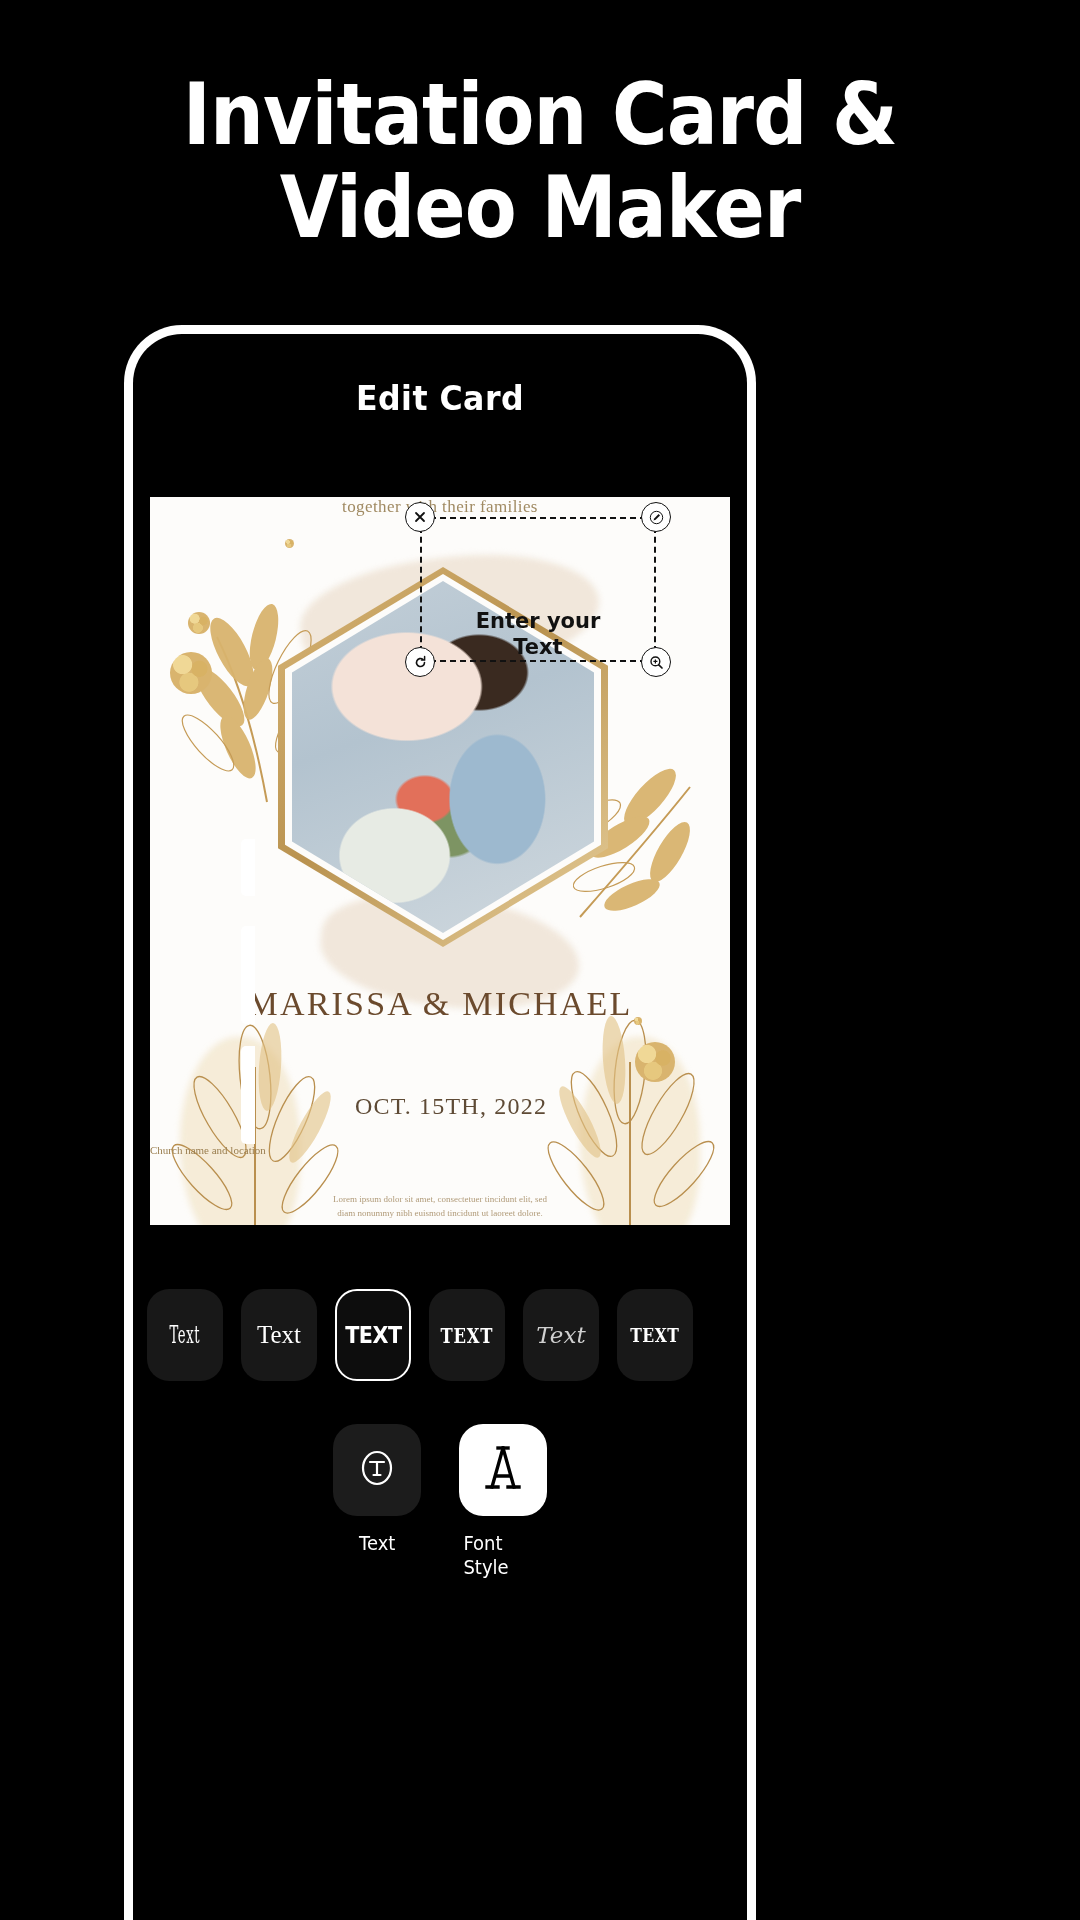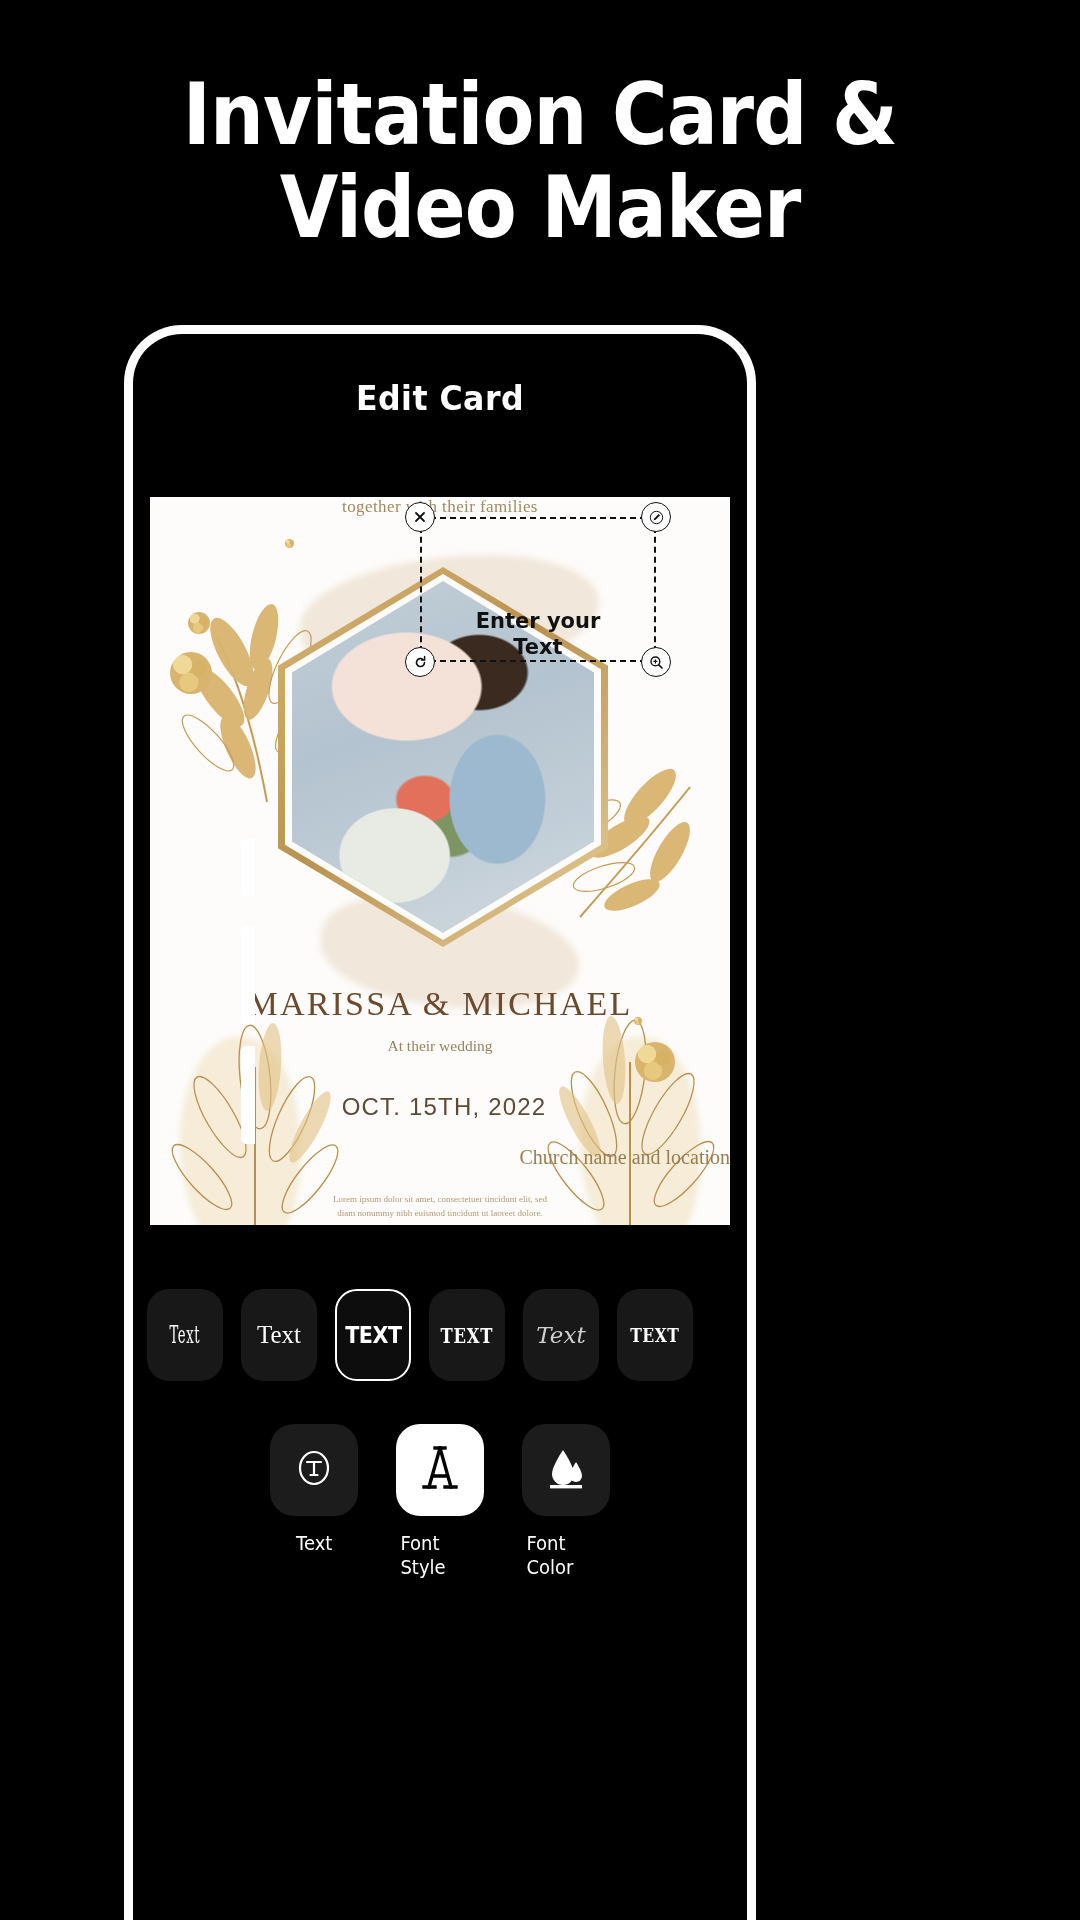--- a/index.html
+++ b/index.html
@@ -106,30 +106,30 @@
     font-family:"Liberation Serif", serif;
     font-size:34px; color:#6b4a2d; letter-spacing:2.2px;
   }
   .req {
     position:absolute; left:0; width:100%; top:537px;
     text-align:center;
     font-family:"Liberation Serif", serif;
     font-size:15.5px; color:#9a835c; line-height:1.5;
   }
   .date {
-    position:absolute; left:4px; width:100%; top:596px;
-    text-align:center;
-    font-family:Liberation Sans, sans-serif;
+    position:absolute; left:11px; width:100%; top:596px;
+    text-align:center;
+    font-family:Liberation Serif, serif;
     font-size:24px; color:#5e4a35; letter-spacing:1.2px;
   }
   .venue {
     position:absolute; left:0; width:100%; top:645px;
-    text-align:right;
-    font-family:"Liberation Serif", serif;
-    font-size:20px; color:#9a7e4f; line-height:1.55;
+    text-align:left;
+    font-family:"Liberation Serif", serif;
+    font-size:11px; color:#9a7e4f; line-height:1.55;
   }
   .fine {
     position:absolute; left:0; width:100%; top:696px;
     text-align:center;
     font-family:"Liberation Serif", serif;
     font-size:9px; color:#b09a78; line-height:1.5;
   }
 
   
   .textbox {
@@ -284,21 +284,20 @@
 
       <div class="hex-wrap">
         <div class="hex-outer"></div>
         <div class="hex-mid"></div>
         <div class="hex-photo"></div>
       </div>
 
       <div class="card-top-text">together with their families</div>
       <div class="names">MARISSA &amp; MICHAEL</div>
       <div class="req">
-        <div>At their wedding</div>
       </div>
       <div class="date">OCT. 15TH, 2022</div>
       <div class="venue">
         <div>Church name and location</div>
       </div>
       <div class="fine">
         <div>Lorem ipsum dolor sit amet, consectetuer tincidunt elit, sed</div>
         <div>diam nonummy nibh euismod tincidunt ut laoreet dolore.</div>
       </div>
     </div>
@@ -379,32 +378,20 @@
           <svg width="46" height="50" viewBox="0 0 46 50">
             <path d="M23 5 L12 44 M23 5 L34 44 M15.5 33 L30.5 33" stroke="#000" stroke-width="3.4" fill="none" stroke-linecap="square"></path>
             <path d="M7 44 L18 44 M28 44 L39 44" stroke="#000" stroke-width="3.4" stroke-linecap="square"></path>
             <path d="M18 5 L28 5" stroke="#000" stroke-width="3.4" stroke-linecap="square"></path>
           </svg>
         </span>
       </div>
       <div class="tool-lbl">Font Style</div>
     </div>
 
-    <div class="tool">
-      <div class="tool-btn">
-        <span>
-          <svg width="46" height="48" viewBox="0 0 46 48">
-            <path d="M20 6 C20 6 9 22 9 30 a11 11 0 0 0 22 0 C31 22 20 6 20 6 Z" fill="#fff"></path>
-            <path d="M33 18 C33 18 27 27 27 32 a6 6 0 0 0 12 0 C39 27 33 18 33 18 Z" fill="#fff"></path>
-            <rect x="7" y="41" width="32" height="3.4" fill="#fff"></rect>
-          </svg>
-        </span>
-      </div>
-      <div class="tool-lbl">Font Color</div>
-    </div>
 
   </div>
 
   <div class="sidebtn left b1"></div>
   <div class="sidebtn left b2"></div>
   <div class="sidebtn left b3"></div>
 
 </div>
 
 </body></html>

